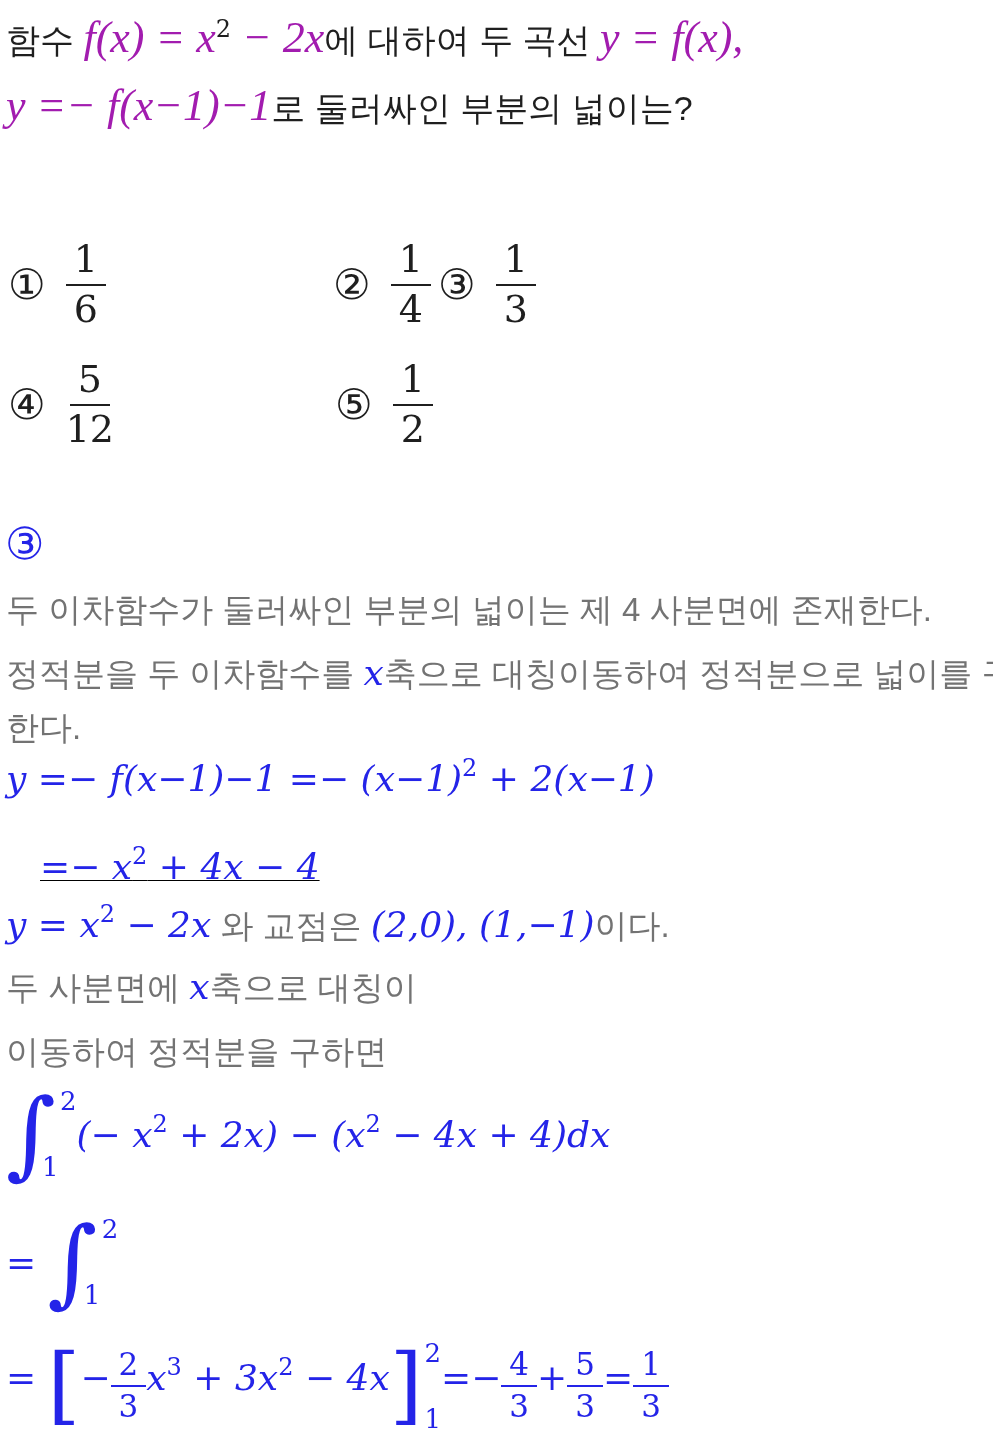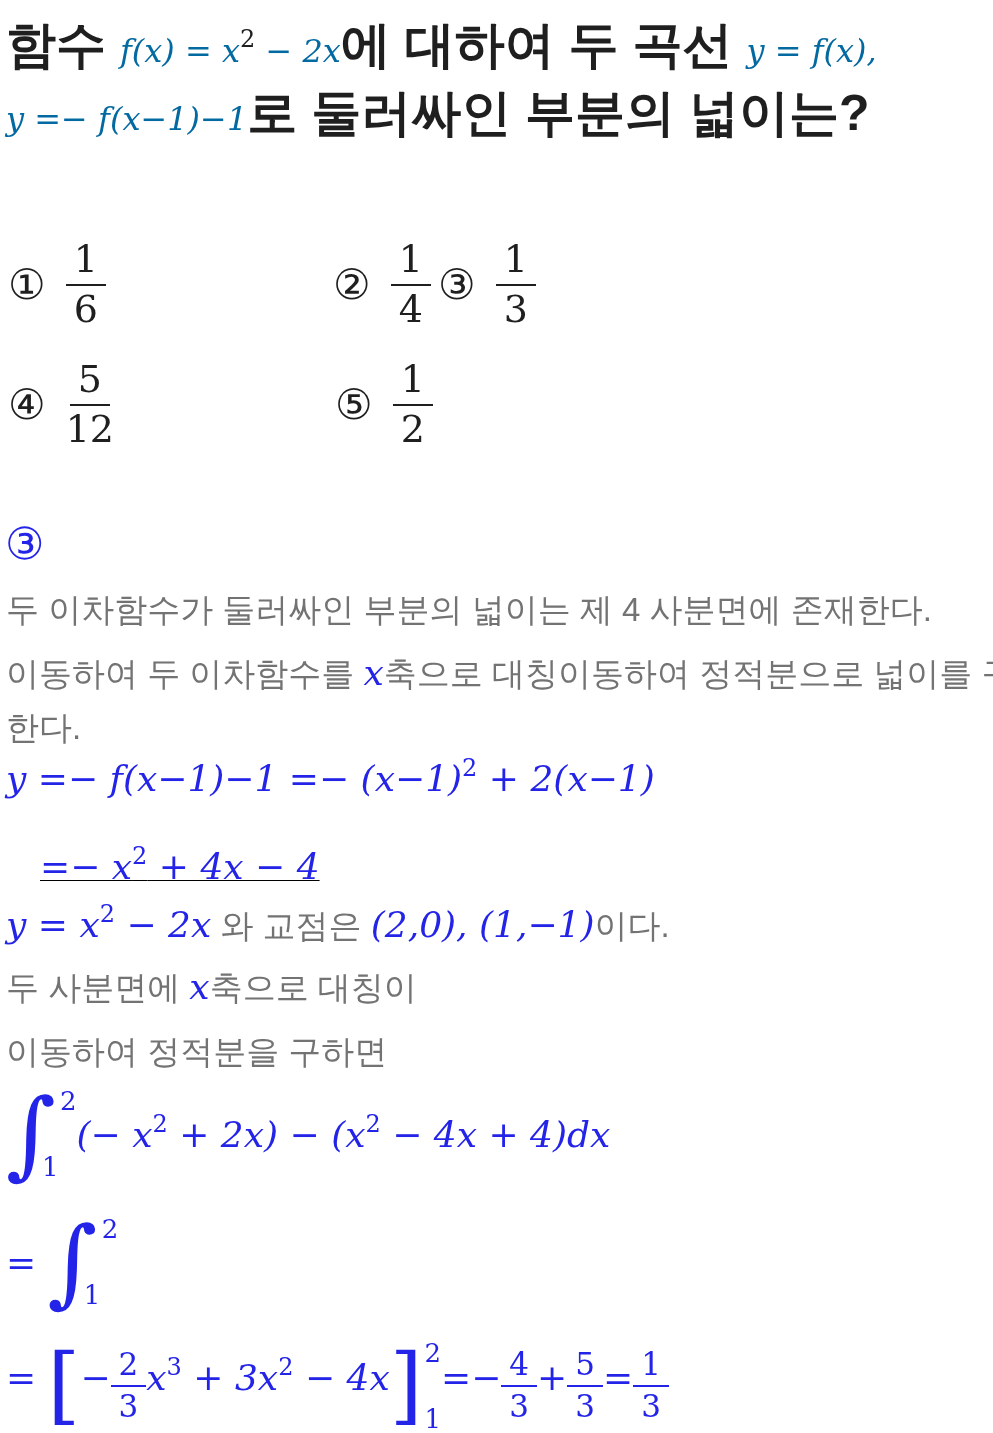--- a/index.html
+++ b/index.html
@@ -1,26 +1,26 @@
 <!DOCTYPE html>
 <html><head>
 <meta charset="utf-8">
 <style>
   html,body{margin:0;padding:0;background:#ffffff;}
   #page{position:relative;width:993px;height:1433px;background:#ffffff;overflow:hidden;
         font-family:"Liberation Sans",sans-serif;}
   .line{position:absolute;white-space:nowrap;}
 
   
-  .kb{font-family:"Liberation Sans",sans-serif;font-weight:700;color:#1f1f1f;font-size:50px;margin-top:8px;}
+  .kb{font-family:"Liberation Sans",sans-serif;font-weight:400;color:#1f1f1f;font-size:34px;margin-top:8px;}
   .ks{font-family:"Liberation Sans",sans-serif;font-weight:400;color:#737373;font-size:33px;}
 
   
   .mi{font-family:"DejaVu Serif",serif;font-style:italic;}
-  .prob .mi{font-size:32px;color:#0369a1;}
+  .prob .mi{font-size:44px;color:#a21caf;font-family:Liberation Serif, serif;}
   .sol .mi{font-size:36px;color:#2424e8;}
 
   .sup{font-family:"DejaVu Serif",serif;font-style:normal;font-size:24px;position:relative;top:-0.62em;}
   .prob .sup{color:#1f1f1f;}
   .sol .sup{color:#2424e8;}
 
   
   .frac{display:inline-flex;flex-direction:column;align-items:center;vertical-align:middle;
         font-family:"DejaVu Serif",serif;line-height:1.15;}
   .frac .fn{border-bottom:2px solid currentColor;padding:0 8px 2px 8px;}
@@ -97,21 +97,21 @@
   </div>
 
   <div class="line" style="top:518px;left:5px;">
     <span class="answer-marker">③</span>
   </div>
 
   <div class="line sol" style="top:588px;left:6px;">
     <span class="ks">두 이차함수가 둘러싸인 부분의 넓이는 제 4 사분면에 존재한다.</span>
   </div>
   <div class="line sol" style="top:652px;left:6px;">
-    <span class="ks">이동하여 두 이차함수를 </span><span class="mi">x</span><span class="ks">축으로 대칭이동하여 정적분으로 넓이를 구</span>
+    <span class="ks">정적분을 두 이차함수를 </span><span class="mi">x</span><span class="ks">축으로 대칭이동하여 정적분으로 넓이를 구</span>
   </div>
   <div class="line sol" style="top:706px;left:6px;">
     <span class="ks">한다.</span>
   </div>
 
   <div class="line sol" style="top:758px;left:6px;text-align:center;">
     <span class="mi">y =− f(x−1)−1 =− (x−1)</span><span class="sup">2</span><span class="mi"> + 2(x−1)</span>
   </div>
   <div class="line sol" style="top:846px;left:40px;text-decoration:underline;">
     <span class="mi">=− x</span><span class="sup">2</span><span class="mi"> + 4x − 4</span>

